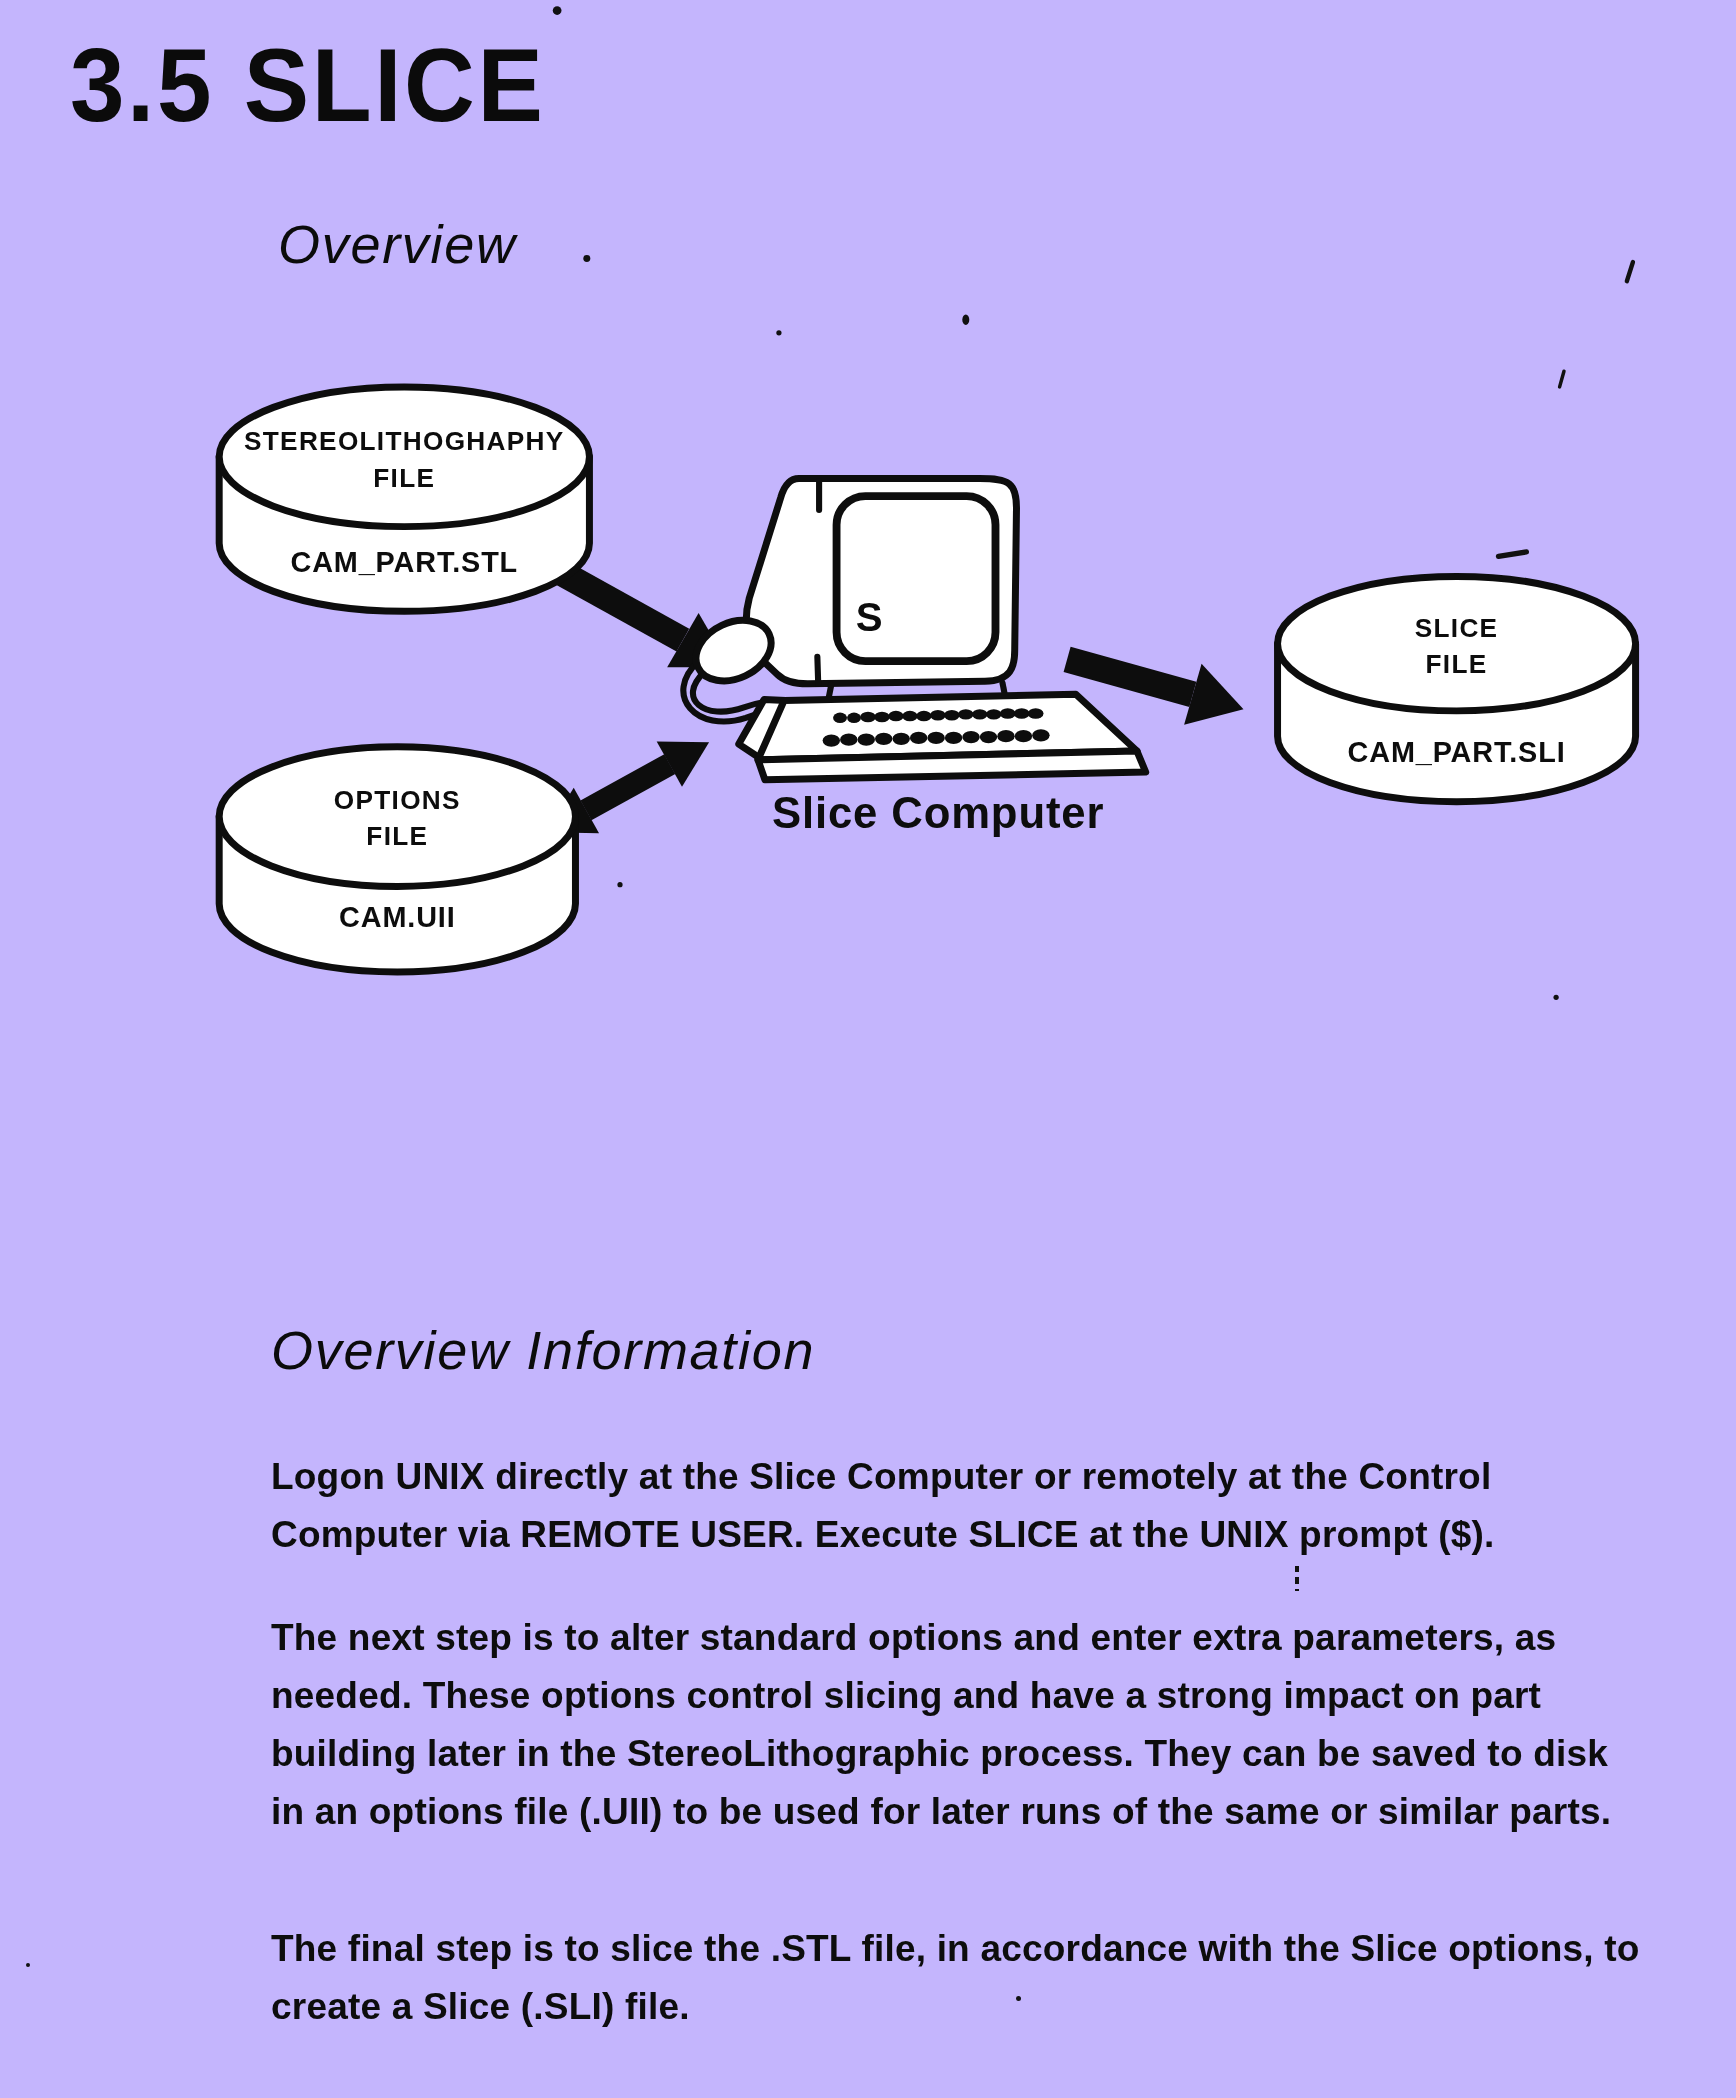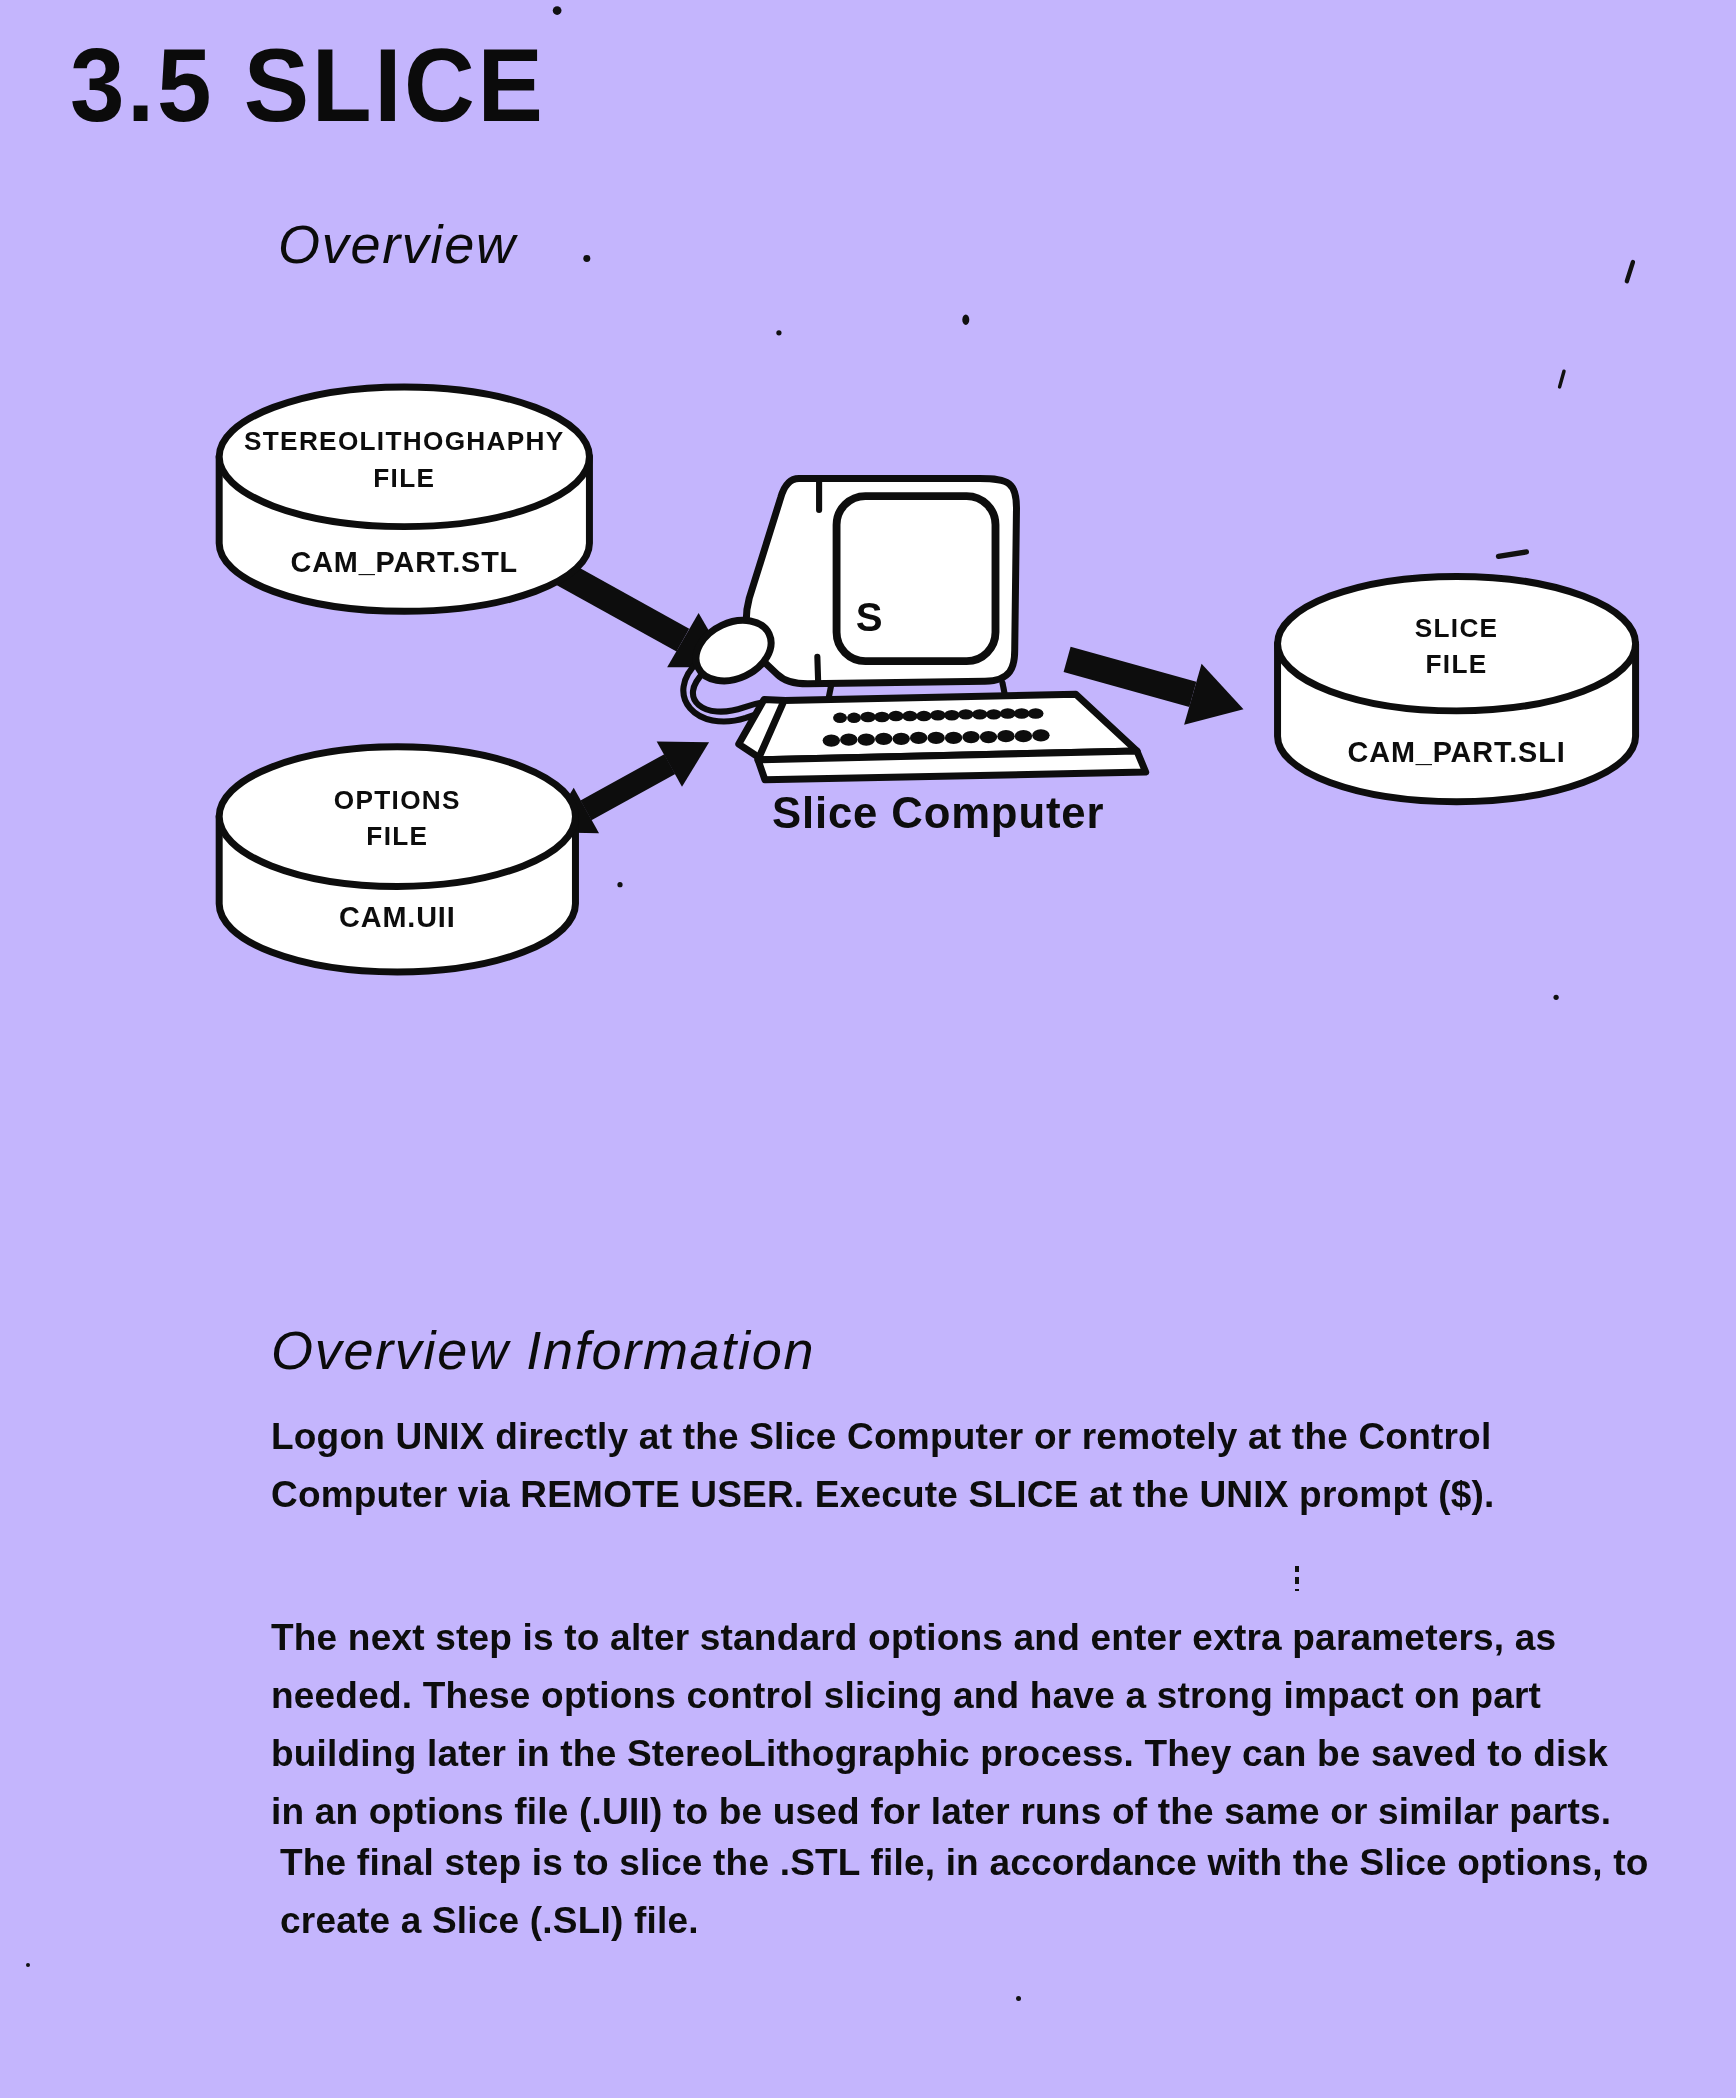--- a/index.html
+++ b/index.html
@@ -17,23 +17,23 @@
     font-size:54px; letter-spacing:1.7px; color:#0b0b0b; white-space:nowrap;
   }
   .overview-heading { left:278px; top:213px; }
   .general-heading  { left:271px; top:1319px; }
   .para {
     position:absolute; left:271px; width:1432px; margin:0;
     font-size:37px; line-height:58px; font-weight:700; color:#0d0d0d;
     white-space:pre-line; letter-spacing:0.2px;
   }
   .p1 { top:1076px; }
-  .p2 { top:1408px; }
+  .p2 { top:1448px; }
   .p3 { top:1609px; }
-  .p4 { top:1834px;margin-left:9px; }
+  .p4 { top:1920px; }
   svg.diagram { position:absolute; left:0; top:0; }
   svg text { font-family:"Liberation Sans", sans-serif; font-weight:700; fill:#0d0d0d; }
   .cyl-shape { fill:#ffffff; stroke:#0d0d0d; stroke-width:8; stroke-linejoin:round; stroke-linecap:round; }
   .cyl-label { font-size:30px; letter-spacing:1.5px; text-anchor:middle; }
   .cyl-file  { font-size:33px; letter-spacing:1px;  text-anchor:middle; }
   .outline   { fill:#ffffff; stroke:#0d0d0d; stroke-width:8; stroke-linejoin:round; stroke-linecap:round; }
   .line-only { fill:none; stroke:#0d0d0d; stroke-linecap:round; }
   .key        { fill:#0d0d0d; }
   .arrow-shaft{ stroke:#0d0d0d; stroke-width:30; stroke-linecap:butt; }
   .arrow-head { fill:#0d0d0d; }

